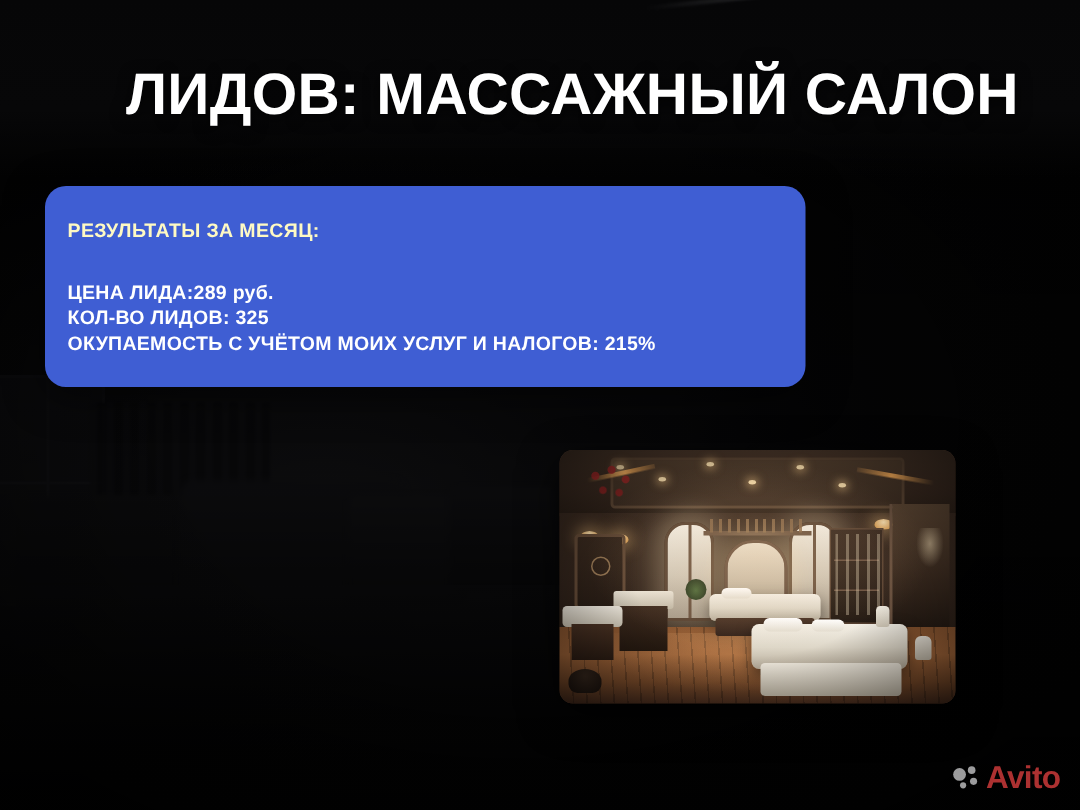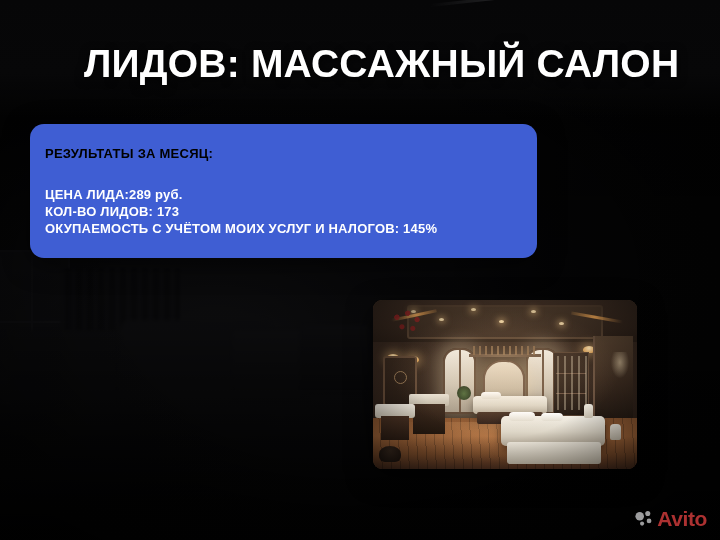--- a/index.html
+++ b/index.html
@@ -168,21 +168,21 @@
   }
   .results-title {
     position: absolute;
     left: 15px;
     top: 22px;
     margin: 0;
     font-size: 13px;
     line-height: 15px;
     font-weight: 700;
     letter-spacing: .25px;
-    color: #000000;
+    color: #fef9c3;
   }
   .results-lines {
     position: absolute;
     left: 15px;
     top: 62px;
     right: 8px;
     margin: 0;
     padding: 0;
     list-style: none;
   }
@@ -463,22 +463,22 @@
     <div class="bg-topband"></div>
     <div class="bg-streak"></div>
   </div>
 
   <h1 class="headline">ЛИДОВ: МАССАЖНЫЙ САЛОН</h1>
 
   <div class="results-card">
     <p class="results-title">РЕЗУЛЬТАТЫ ЗА МЕСЯЦ:</p>
     <ul class="results-lines">
       <li>ЦЕНА ЛИДА:289 руб.</li>
-      <li>КОЛ-ВО ЛИДОВ: 173</li>
-      <li>ОКУПАЕМОСТЬ С УЧЁТОМ МОИХ УСЛУГ И НАЛОГОВ: 145%</li>
+      <li>КОЛ-ВО ЛИДОВ: 325</li>
+      <li>ОКУПАЕМОСТЬ С УЧЁТОМ МОИХ УСЛУГ И НАЛОГОВ: 215%</li>
     </ul>
   </div>
 
   <div class="photo-inset">
     <div class="ph ph-ceiling"></div>
     <div class="ph ph-ceil-panel"></div>
     <div class="ph ph-cove-l"></div>
     <div class="ph ph-cove-r"></div>
     <div class="ph ph-spot" style="left:38px;  top:10px;"></div>
     <div class="ph ph-spot" style="left:66px;  top:18px;"></div>

